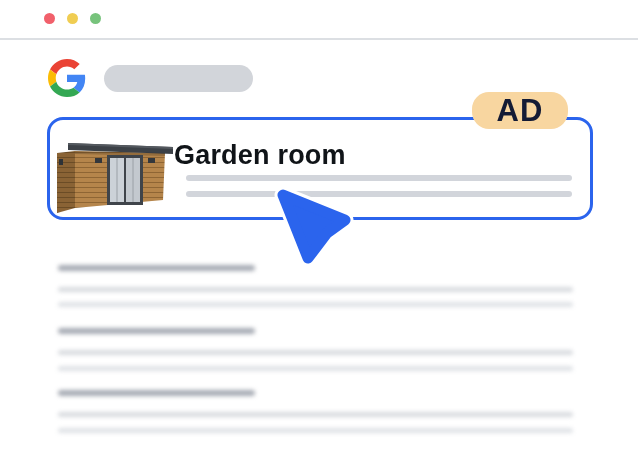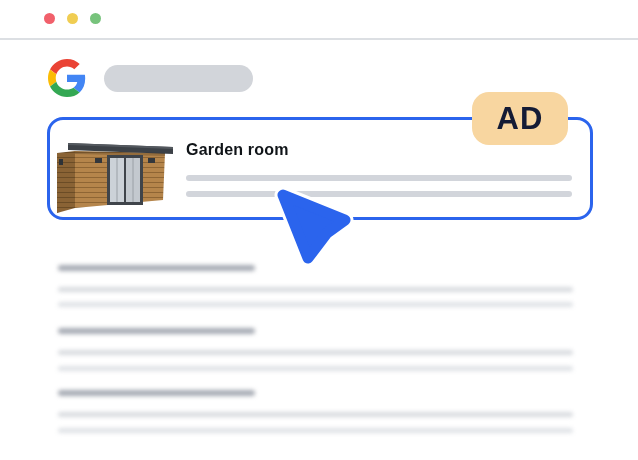--- a/index.html
+++ b/index.html
@@ -14,26 +14,26 @@
   .dot.zoom{left:90px;background:#77c37c;}
   .divider{position:absolute;left:0;top:38px;width:638px;height:2px;background:#dcdfe3;}
   
   .glogo{position:absolute;left:48px;top:59px;width:38px;height:38px;}
   .search-pill{position:absolute;left:104px;top:65px;width:149px;height:27px;
     border-radius:14px;background:#d2d5da;}
   
   .ad-card{position:absolute;left:47px;top:117px;width:546px;height:103px;
     box-sizing:border-box;border:3px solid #2b64ed;border-radius:16px;background:#fff;}
   .cabin{position:absolute;left:7px;top:13px;}
-  .ad-title{position:absolute;left:136px;top:21px;font-size:16px;font-weight:700;
+  .ad-title{position:absolute;left:124px;top:21px;font-size:27px;font-weight:700;
     color:#101418;line-height:1.1;letter-spacing:.2px;}
   .ad-line{position:absolute;left:136px;width:386px;height:6px;border-radius:3px;background:#d2d5db;}
   .ad-line.l1{top:55px;}
   .ad-line.l2{top:71px;}
-  .ad-badge{position:absolute;left:472px;top:92px;width:96px;height:53px;border-radius:17px;
+  .ad-badge{position:absolute;left:472px;top:92px;width:96px;height:37px;border-radius:17px;
     background:#f8d6a0;display:flex;align-items:center;justify-content:center;
     font-size:31px;font-weight:800;color:#141b35;z-index:5;letter-spacing:1px;}
   
   .cursor{position:absolute;left:268px;top:182px;z-index:6;}
   
   .results{position:absolute;left:0;top:0;width:638px;height:460px;filter:blur(2px);}
   .bar{position:absolute;left:58px;border-radius:3px;}
   .bar.title{width:197px;height:6px;background:#a6abb4;}
   .bar.line{width:515px;height:5px;background:#d8dbdf;}
   .bar.line.alt{background:#dfe2e6;}

